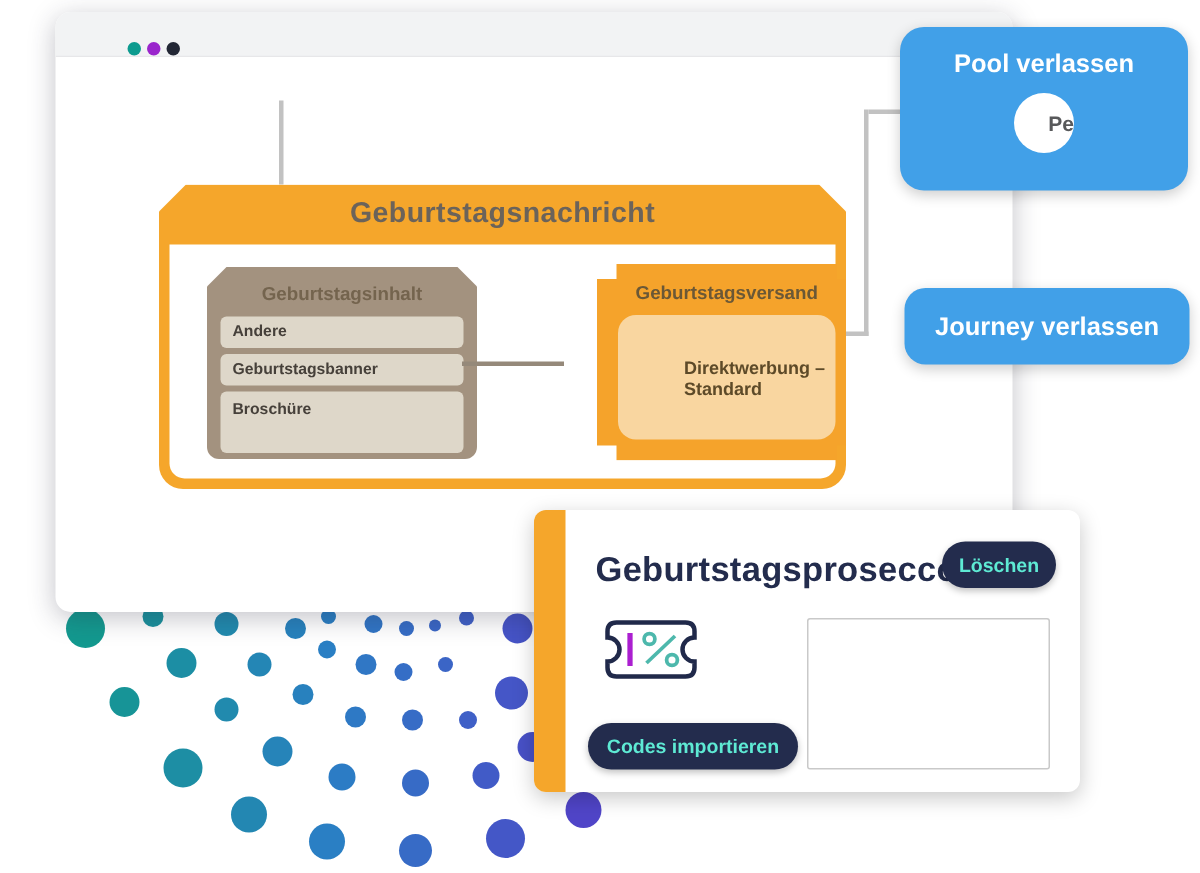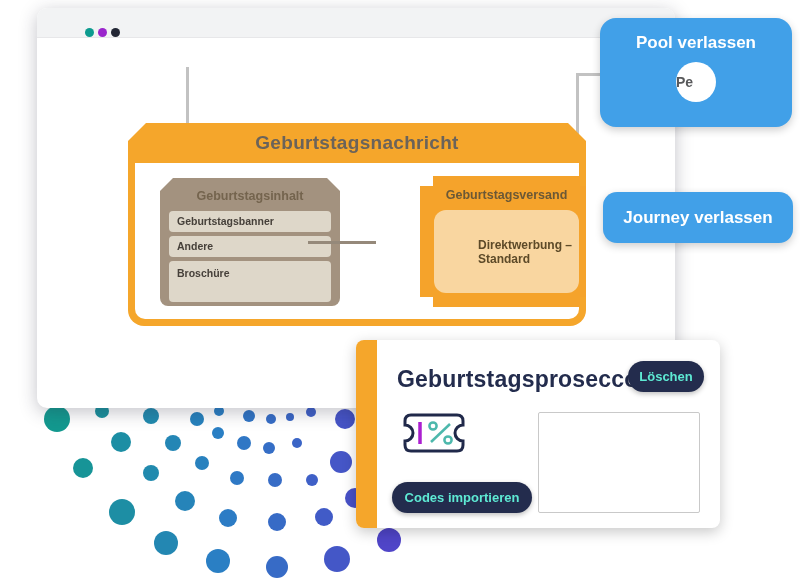--- a/index.html
+++ b/index.html
@@ -16,21 +16,21 @@
     background:#ffffff; border-radius:10px; box-shadow:0 4px 18px rgba(40,40,60,.28); z-index:2; }
   .titlebar { position:absolute; left:0; top:0; right:0; height:30px; background:#f2f3f4;
     border-radius:10px 10px 0 0; border-bottom:1px solid #e7e7e9; }
   .tl-dot { position:absolute; top:20px; width:9px; height:9px; border-radius:50%; }
 
   
   .conn { position:absolute; background:#c2c2c2; z-index:3; }
   .conn-brown { position:absolute; background:#95897a; z-index:4; }
 
   
-  .flow-node { position:absolute; left:128px; top:123px; width:458px; height:203px;
+  .flow-node { position:absolute; left:106px; top:123px; width:458px; height:203px;
     background:#f5a62b; z-index:3;
     clip-path: polygon(18px 0, calc(100% - 18px) 0, 100% 18px, 100% 100%, 0 100%, 0 18px);
     border-radius:0 0 16px 16px; }
   .flow-node-title { height:40px; line-height:40px; text-align:center;
     font-size:19px; font-weight:bold; color:#6b635a; letter-spacing:.3px; }
   .flow-node-body { position:absolute; left:7px; right:7px; top:40px; bottom:7px;
     background:#ffffff; border-radius:0 0 10px 10px; }
 
   
   .content-card { position:absolute; left:25px; top:15px; width:180px; height:128px;
@@ -59,21 +59,21 @@
 
   
   .blue-node { position:absolute; background:#41a0e8; color:#ffffff; font-weight:bold;
     box-shadow:0 3px 9px rgba(0,0,0,.20); z-index:5; }
   .audience-label { left:90px; top:28px; width:198px; height:39px; border-radius:12px;
     font-size:15px; line-height:39px; text-align:center; }
   .pool-node { left:600px; top:18px; width:192px; height:109px; border-radius:16px;
     text-align:center; }
   .pool-node .blue-node-label { display:block; margin-top:15px; font-size:17px; }
   .avatar { width:40px; height:40px; border-radius:50%; background:#ffffff; margin:9px auto 0;
-    line-height:40px; text-align:left; font-size:14px; font-weight:bold; color:#58595b; }
+    line-height:40px; text-align:right; font-size:14px; font-weight:bold; color:#58595b; }
   .journey-node { left:603px; top:192px; width:190px; height:51px; border-radius:14px;
     font-size:17px; line-height:51px; text-align:center; }
 
   
   .coupon-card { position:absolute; left:356px; top:340px; width:364px; height:188px;
     background:#ffffff; border-radius:8px; box-shadow:0 4px 14px rgba(0,0,0,.22); z-index:6; }
   .coupon-strip { position:absolute; left:0; top:0; bottom:0; width:21px; background:#f5a62b;
     border-radius:8px 0 0 8px; }
   .coupon-title { position:absolute; left:41px; top:26px; font-size:23px; font-weight:bold;
     color:#232c4d; letter-spacing:.2px; }
@@ -141,22 +141,22 @@
   <div class="conn" style="left:576px; top:73px; width:3px; height:151px;"></div>
   <div class="conn" style="left:579px; top:73px; width:23px; height:3px;"></div>
 
   <div class="flow-node">
     <div class="flow-node-title">Geburtstagsnachricht</div>
     <div class="flow-node-body">
 
       <div class="content-card">
         <div class="content-card-title">Geburtstagsinhalt</div>
         <div class="content-rows">
+          <div class="content-row">Andere</div>
           <div class="content-row">Geburtstagsbanner</div>
-          <div class="content-row">Andere</div>
           <div class="content-row tall">Broschüre</div>
         </div>
       </div>
 
       <div class="dispatch-card">
         <div class="dispatch-card-title">Geburtstagsversand</div>
         <div class="dispatch-inner">Direktwerbung – Standard</div>
       </div>
 
     </div>

